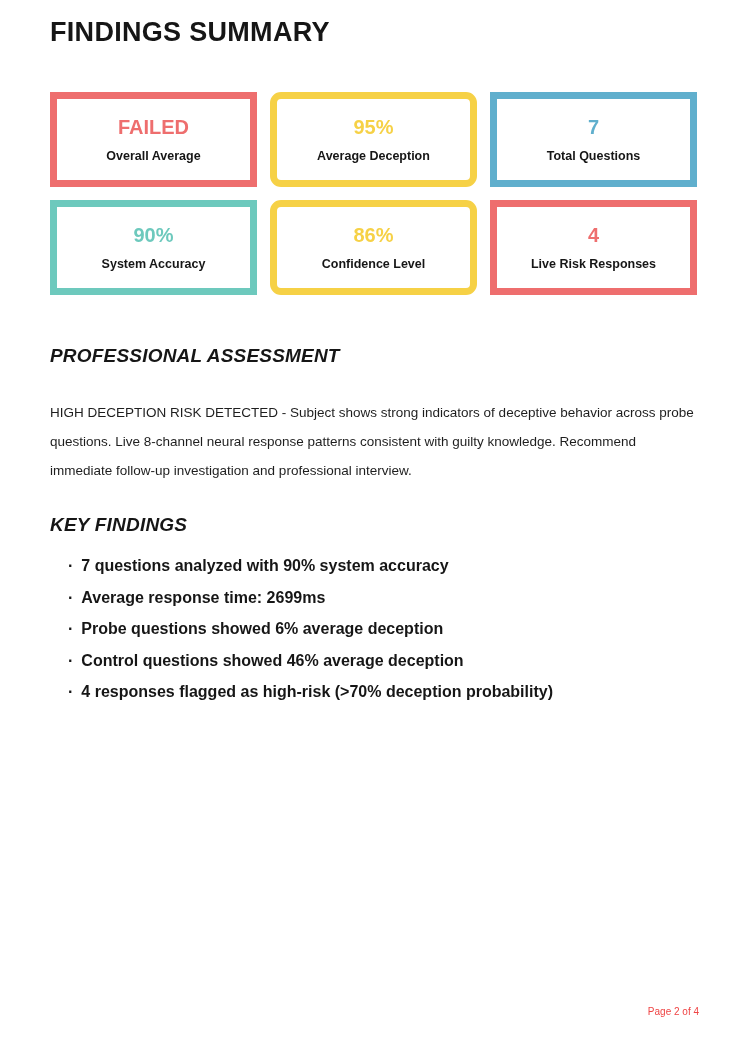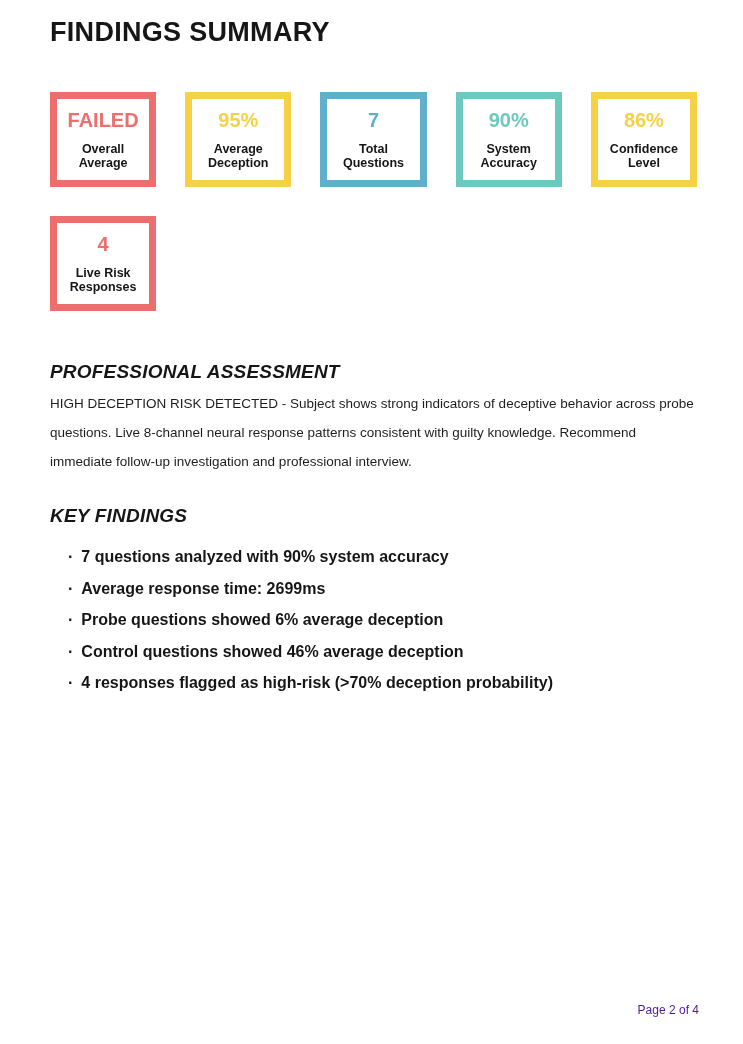--- a/index.html
+++ b/index.html
@@ -19,37 +19,37 @@
   .title {
     font-size: 27px;
     font-weight: 700;
     letter-spacing: 0.3px;
     color: #161616;
     line-height: 1.15;
   }
   .cards {
     margin-top: 44px;
     display: grid;
-    grid-template-columns: repeat(5, 1fr);
-    gap: 29px;
+    grid-template-columns: repeat(3, 1fr);
+    gap: 13px;
   }
   .card {
     height: 95px;
     border: 7px solid #cccccc;
     background: #ffffff;
     display: flex;
     flex-direction: column;
     align-items: center;
     justify-content: center;
     gap: 11px;
     text-align: center;
   }
   .card.red    { border-color: var(--red); }
   .card.red    .card-value { color: var(--red); }
-  .card.yellow { border-color: var(--yellow); }
+  .card.yellow { border-color: var(--yellow); border-radius: 11px; }
   .card.yellow .card-value { color: var(--yellow); }
   .card.teal   { border-color: var(--teal); }
   .card.teal   .card-value { color: var(--teal); }
   .card.blue   { border-color: var(--blue); }
   .card.blue   .card-value { color: var(--blue); }
   .card-value {
     font-size: 20px;
     font-weight: 700;
     line-height: 1.1;
   }
@@ -60,21 +60,21 @@
   }
   .section-heading {
     font-size: 19px;
     font-weight: 700;
     letter-spacing: 0.2px;
     color: #161616;
     font-style: italic;
   }
   .assessment-heading { margin-top: 50px; }
   .assessment-body {
-    margin-top: 6px;
+    margin-top: 31px;
     font-size: 13.5px;
     font-weight: 400;
     color: #1e1e1e;
     line-height: 29px;
     max-width: 650px;
   }
   .findings-heading { margin-top: 29px; }
   .findings-list {
     margin-top: 21px;
     list-style: none;
@@ -89,23 +89,23 @@
   }
   .findings-list li::before {
     content: "\00B7";
     font-weight: 700;
     margin-right: 8px;
   }
   .page-footer {
     position: absolute;
     right: 44px;
     bottom: 27px;
-    font-size: 12px;
+    font-size: 10px;
     font-weight: 400;
-    color: #4c1d95;
+    color: #ef4444;
   }
 </style>
 </head>
 <body>
 
 <div class="page">
 
   <h1 class="title">FINDINGS SUMMARY</h1>
 
   <div class="cards">

